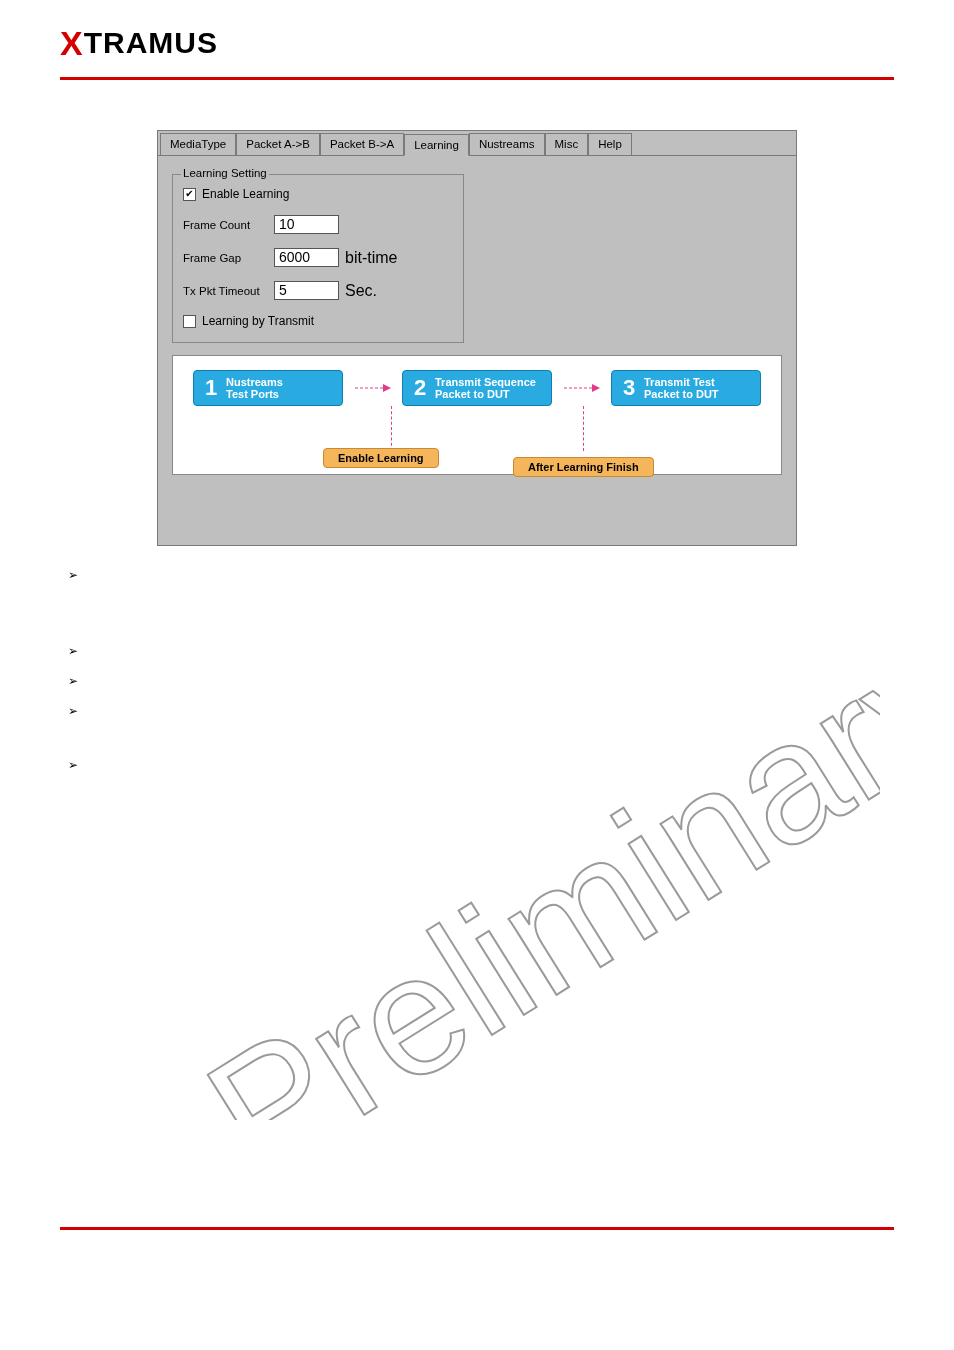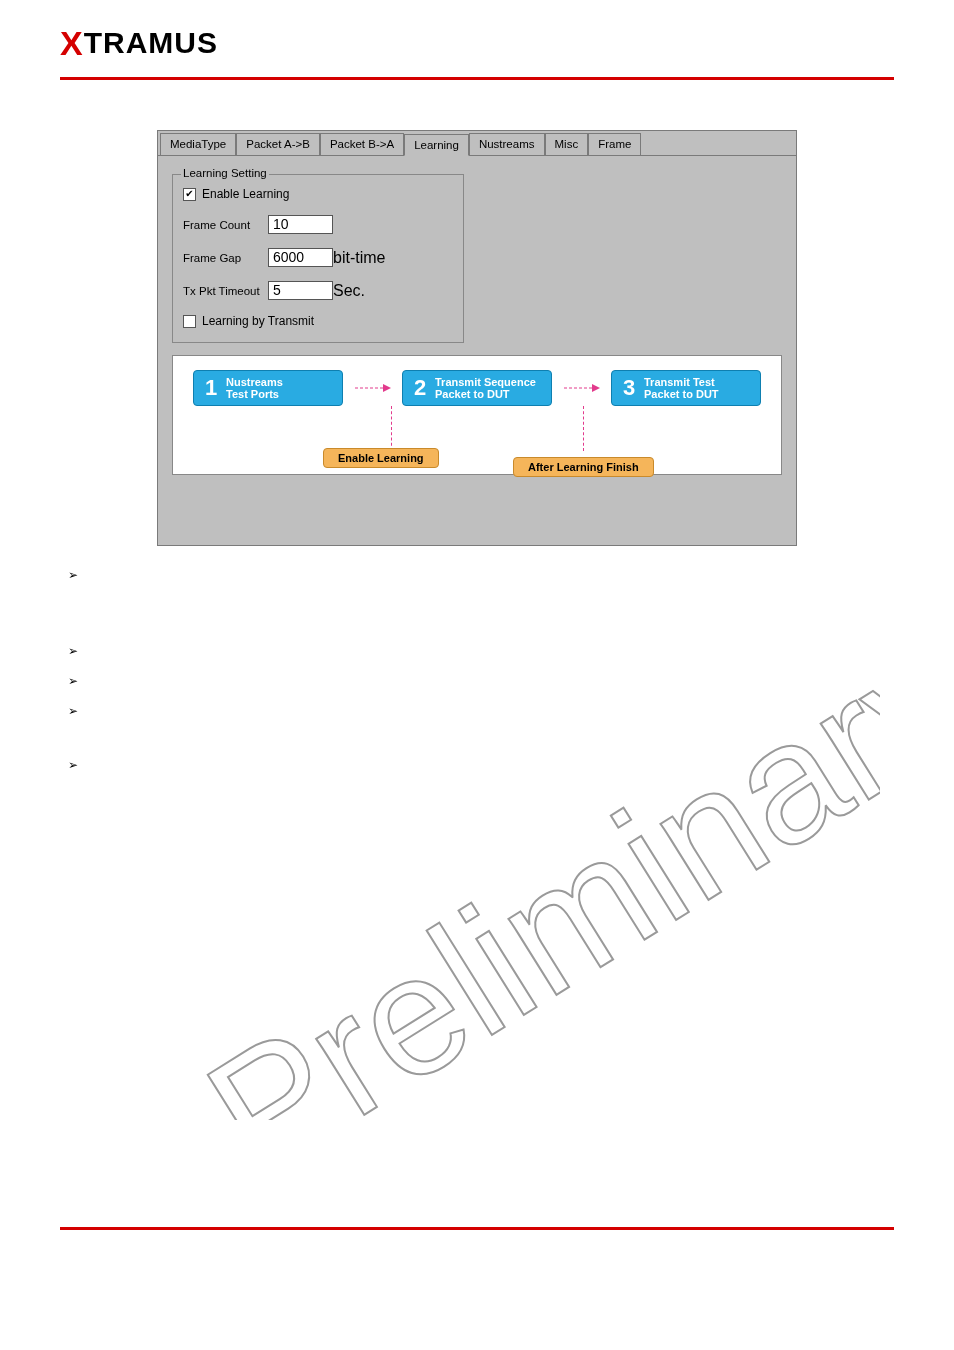--- a/index.html
+++ b/index.html
@@ -100,20 +100,21 @@
     background: #fff;
     display: inline-flex;
     align-items: center;
     justify-content: center;
     font-size: 10px;
     line-height: 10px;
   }
   .frow {
     display: flex;
     align-items: center;
+    gap: 6px;
     margin-bottom: 14px;
   }
   .flabel {
     width: 85px;
     font-size: 11.5px;
   }
   .finput {
     width: 65px;
     height: 19px;
     border: 1px solid #555;
@@ -244,21 +245,21 @@
 <div class="content">
 
   <div class="screenshot">
     <div class="tabs">
       <div class="tab">MediaType</div>
       <div class="tab">Packet A-&gt;B</div>
       <div class="tab">Packet B-&gt;A</div>
       <div class="tab active">Learning</div>
       <div class="tab">Nustreams</div>
       <div class="tab">Misc</div>
-      <div class="tab">Frame</div>
+      <div class="tab">Help</div>
     </div>
 
     <div class="panel-body">
       <div class="groupbox">
         <div class="groupbox-title">Learning Setting</div>
         <div class="chk-row">
           <span class="chk">✔</span>
           <span>Enable Learning</span>
         </div>
         <div class="frow">

